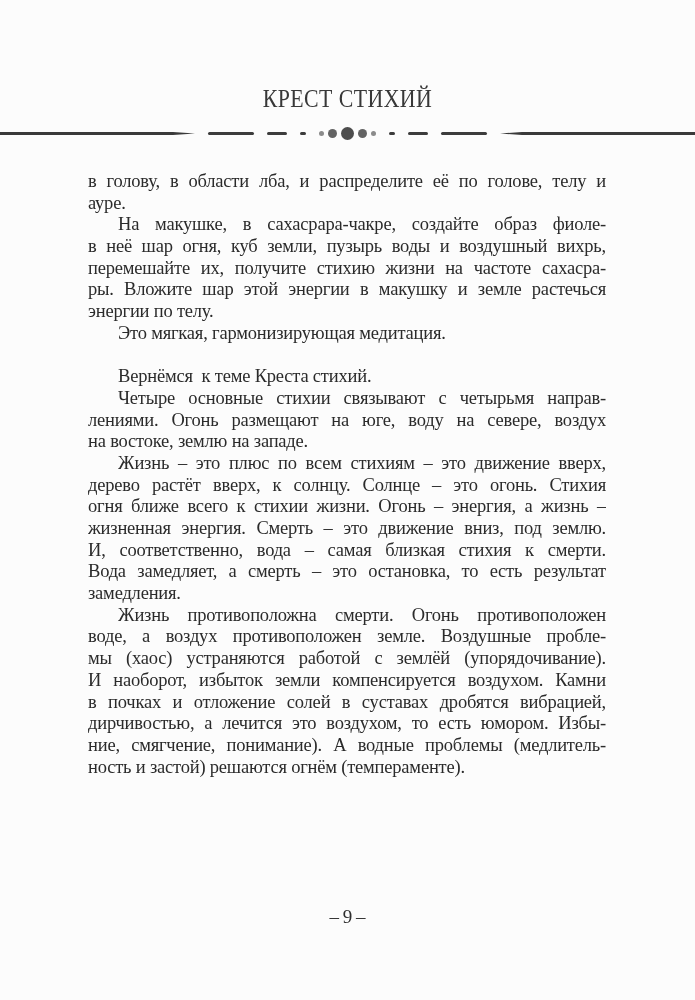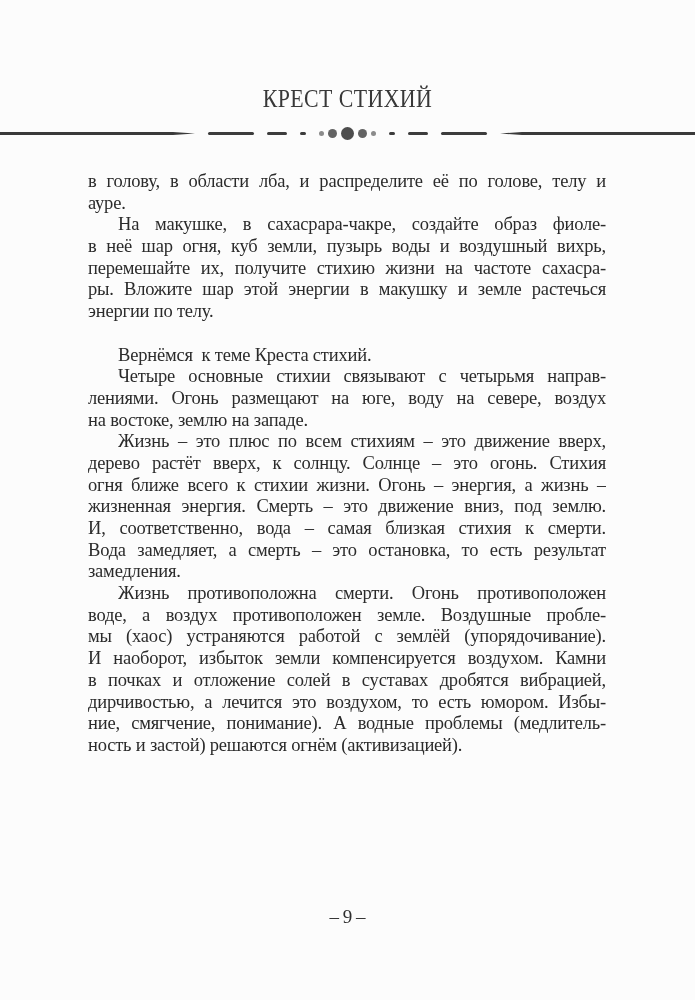--- a/index.html
+++ b/index.html
@@ -113,20 +113,23 @@
         <div class="line">в голову, в области лба, и распределите её по голове, телу и</div>
         <div class="line last">ауре.</div>
       </div>
       <div class="para">
         <div class="line indent">На макушке, в сахасрара-чакре, создайте образ фиоле-</div>
         <div class="line">в неё шар огня, куб земли, пузырь воды и воздушный вихрь,</div>
         <div class="line">перемешайте их, получите стихию жизни на частоте сахасра-</div>
         <div class="line">ры. Вложите шар этой энергии в макушку и земле растечься</div>
         <div class="line last">энергии по телу.</div>
       </div>
+      <div class="para">
+        <div class="line indent last">Это мягкая, гармонизирующая медитация.</div>
+      </div>
       <div class="para gap-before">
         <div class="line indent last">Вернёмся&nbsp; к теме Креста стихий.</div>
       </div>
       <div class="para">
         <div class="line indent">Четыре основные стихии связывают с четырьмя направ-</div>
         <div class="line">лениями. Огонь размещают на юге, воду на севере, воздух</div>
         <div class="line last">на востоке, землю на западе.</div>
       </div>
       <div class="para">
         <div class="line indent">Жизнь – это плюс по всем стихиям – это движение вверх,</div>
@@ -138,19 +141,19 @@
         <div class="line last">замедления.</div>
       </div>
       <div class="para">
         <div class="line indent">Жизнь противоположна смерти. Огонь противоположен</div>
         <div class="line">воде, а воздух противоположен земле. Воздушные пробле-</div>
         <div class="line">мы (хаос) устраняются работой с землёй (упорядочивание).</div>
         <div class="line">И наоборот, избыток земли компенсируется воздухом. Камни</div>
         <div class="line">в почках и отложение солей в суставах дробятся вибрацией,</div>
         <div class="line">дирчивостью, а лечится это воздухом, то есть юмором. Избы-</div>
         <div class="line">ние, смягчение, понимание). А водные проблемы (медлитель-</div>
-        <div class="line last">ность и застой) решаются огнём (активизацией).</div>
+        <div class="line last">ность и застой) решаются огнём (темпераменте).</div>
       </div>
     </div>
 
   <div class="folio">– 9 –</div>
 
 </div>
 
 </body></html>

